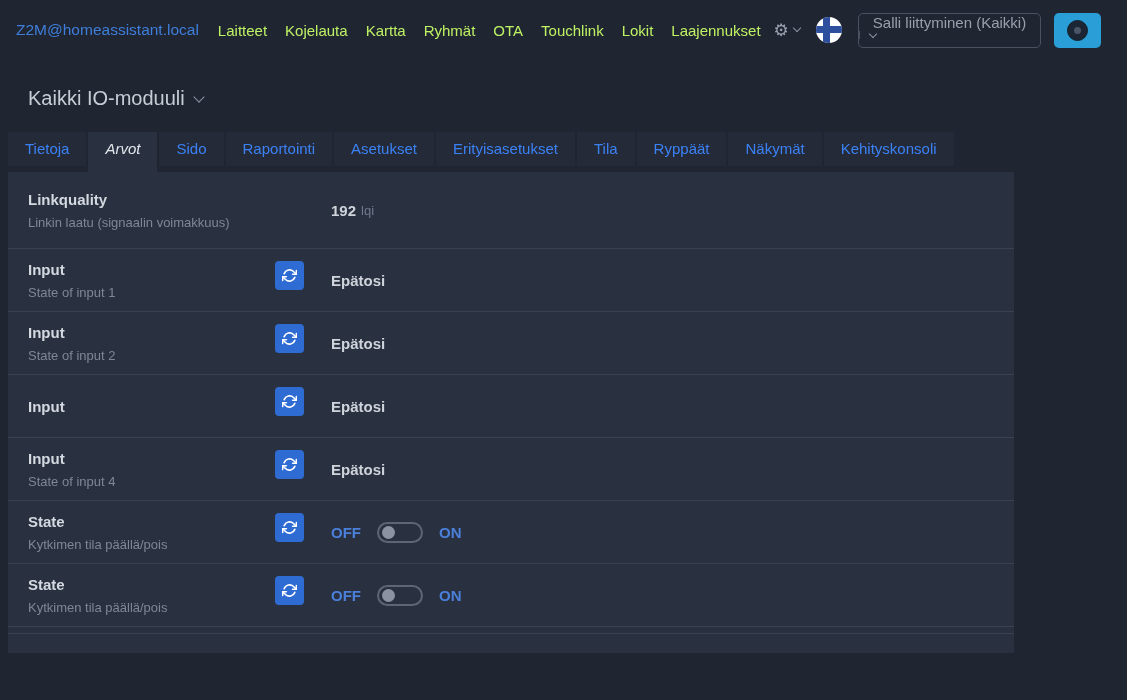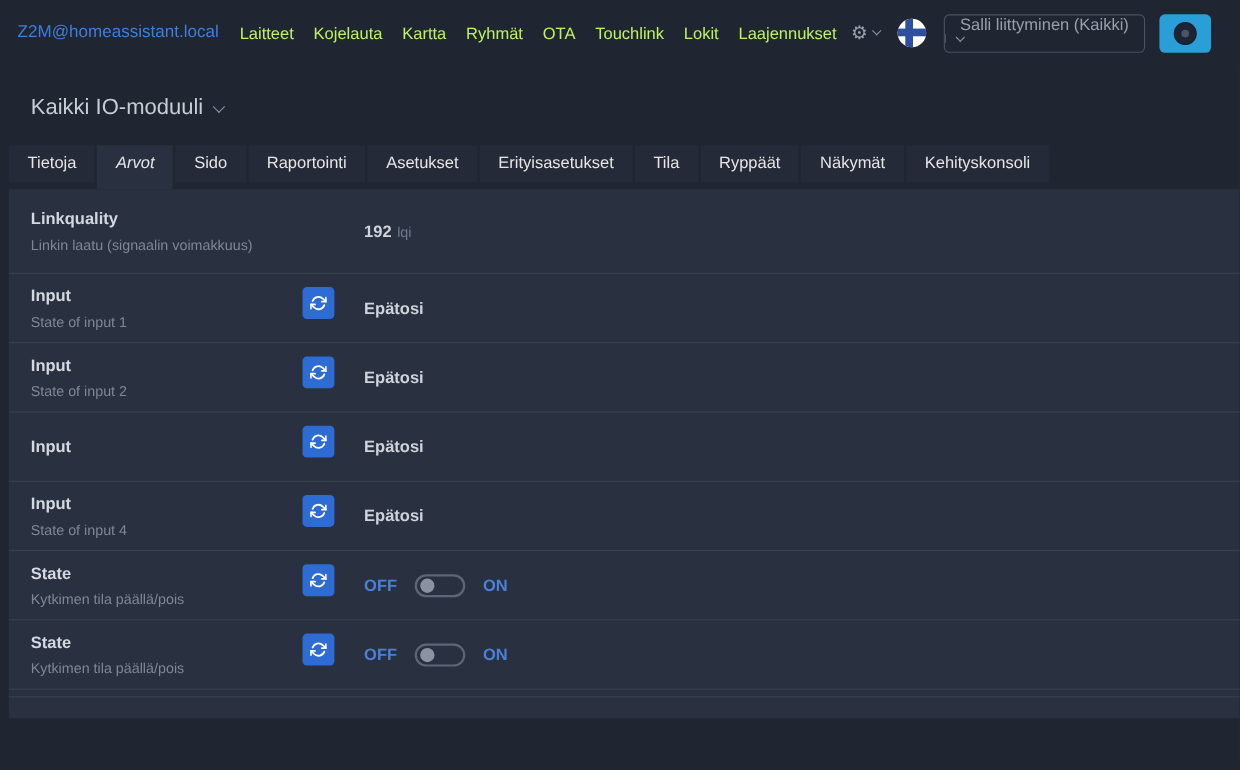--- a/index.html
+++ b/index.html
@@ -32,25 +32,25 @@
                display:flex; align-items:center; justify-content:center; cursor:pointer; }
   .theme-icon { width:21px; height:21px; border-radius:50%; background:#1c2534; position:relative; border:1px solid #13202e; }
   .theme-icon::after { content:""; position:absolute; left:6px; top:6px; width:7px; height:7px; border-radius:50%; background:#4a5568; }
   
   .title-row { padding:27px 0 0 28px; display:flex; align-items:center; cursor:pointer; }
   .device-title { font-size:20px; color:#c8cdd5; font-weight:400; }
   .title-chev { width:8px; height:8px; border-right:1.7px solid #8a93a3; border-bottom:1.7px solid #8a93a3;
                 transform:rotate(45deg); display:inline-block; margin-left:10px; margin-top:-4px; }
   
   .tabs { margin:22px 0 0 8px; display:flex; gap:2px; height:40px; align-items:flex-start; }
-  .tab { height:34px; line-height:34px; padding:0 17px; background:#242a37; color:#e5e5e5;
+  .tab { height:34px; line-height:34px; padding:0 17px; background:#242a37; color:#3b82f6;
          font-size:15px; white-space:nowrap; cursor:pointer; }
   .tab.active { height:40px; background:#293140; color:#e2e6ec;font-style:italic; }
   
-  .card { margin-left:8px; width:1119px; background:#293140; }
+  .card { margin-left:8px; width:1006px; background:#293140; }
   .expose-row { display:grid; grid-template-columns:247px 56px 1fr; align-items:center;
                 min-height:63px; padding-left:20px; border-bottom:1px solid #3a4150; }
   .expose-row.first { min-height:77px; }
   .label-cell .name { font-size:15px; font-weight:700; color:#d4d9e0; }
   .label-cell .desc { font-size:13px; color:#7e8796; margin-top:7px; }
   .btn-cell { position:relative; top:-5px; }
   .refresh-btn { width:29px; height:29px; background:#2e6bd3; border:none; border-radius:4px;
                  display:flex; align-items:center; justify-content:center; cursor:pointer; }
   .value-cell { display:flex; align-items:center; }
   .value-strong { font-size:15px; font-weight:700; color:#cfd4db; }

